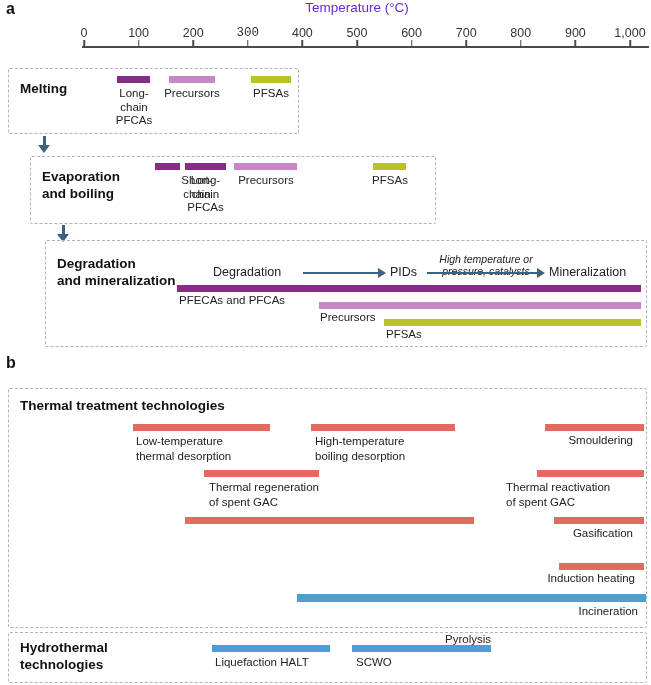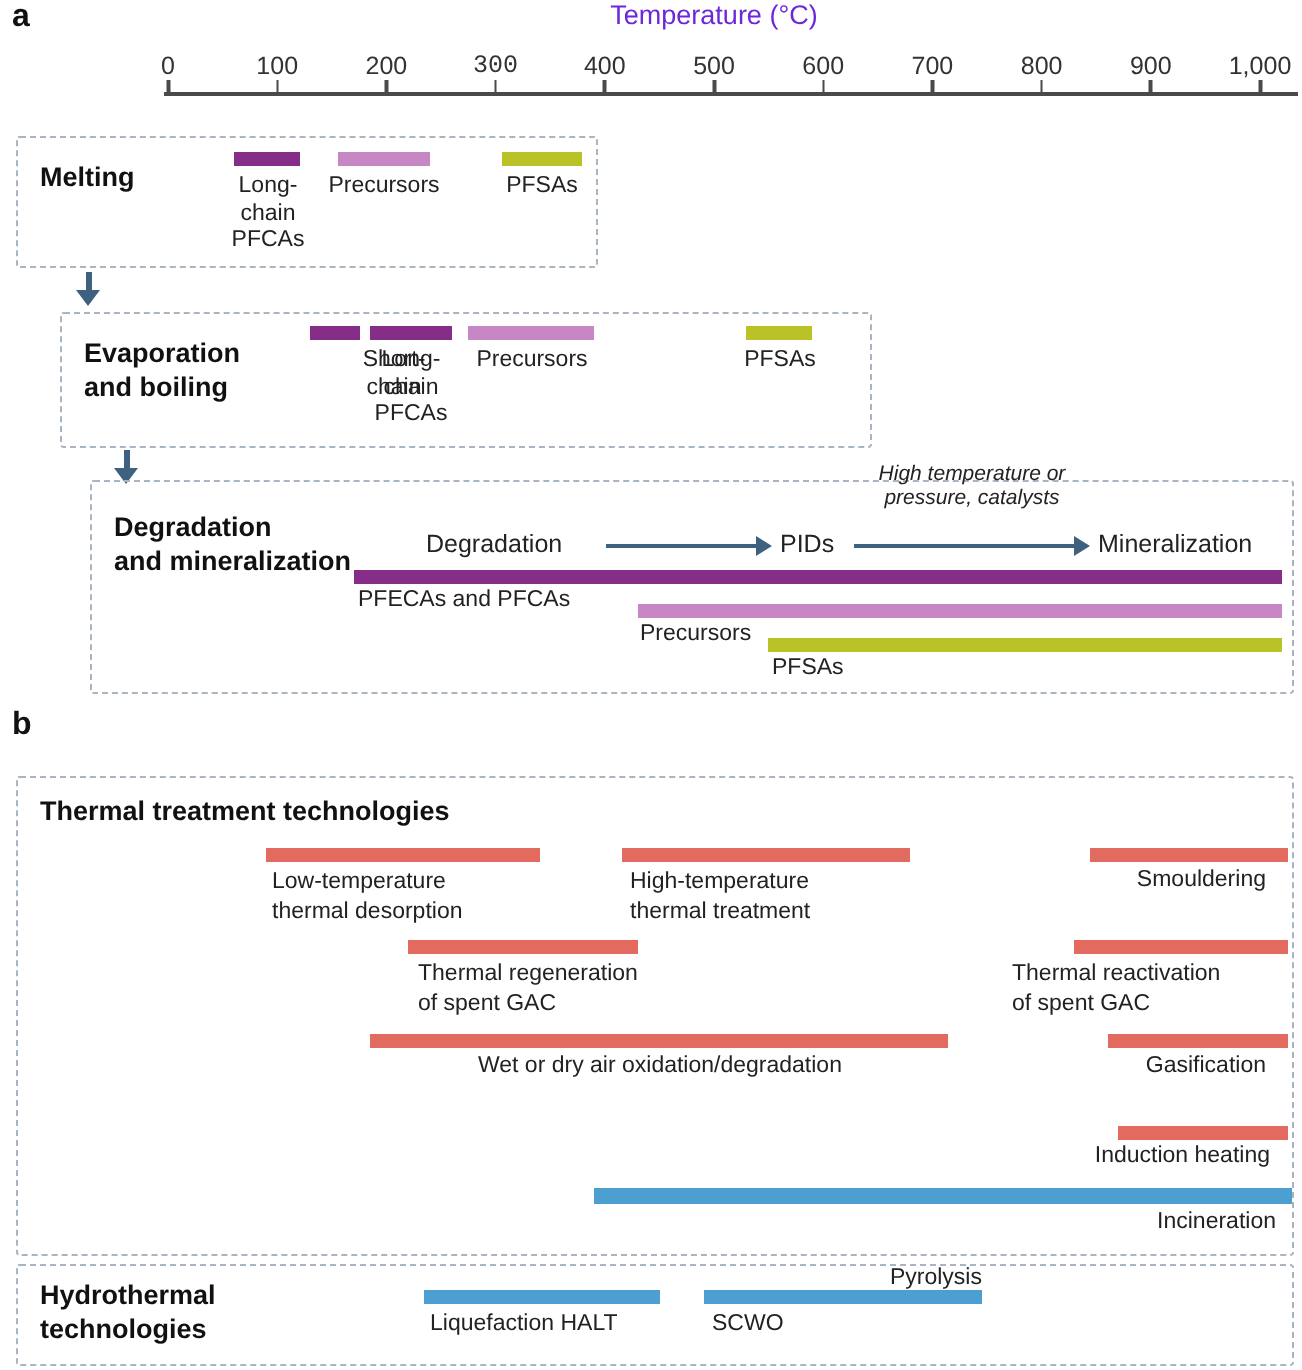--- a/index.html
+++ b/index.html
@@ -64,21 +64,21 @@
   #lbl-t7{left:515px;top:572px;width:120px;text-align:right;}
   #lbl-t8a{left:420px;top:605px;width:96px;text-align:center;margin-top:28px;}
   #lbl-t8b{left:537px;top:605px;width:101px;text-align:right;}
   #lbl-h0{left:215px;top:656px;}
   #lbl-h1{left:356px;top:656px;}
 
   .flow-text{position:absolute;font-size:12.5px;color:#222;}
   #flow-start{left:213px;top:265px;}
   #flow-mid{left:390px;top:265px;}
   #flow-end{left:549px;top:265px;}
-  #flow-cond{position:absolute;left:425px;top:232px;width:122px;text-align:center;
+  #flow-cond{position:absolute;left:425px;top:254px;width:122px;text-align:center;
              font-style:italic;font-size:10.5px;line-height:11.5px;color:#222;}
 
   .h-arrow{position:absolute;height:2.2px;background:#3d617f;}
   .h-arrow::after{content:"";position:absolute;right:-8px;top:-4px;width:0;height:0;
                   border-left:8px solid #3d617f;border-top:5px solid transparent;border-bottom:5px solid transparent;}
   #flow-arrow1{left:303px;top:272px;width:75px;}
   #flow-arrow2{left:427px;top:272px;width:110px;}
 
   .d-arrow{position:absolute;width:13px;height:17px;}
   .d-arrow .shaft{position:absolute;left:5px;top:0;width:3px;height:10px;background:#3d617f;}
@@ -187,27 +187,26 @@
   <div id="bar-t3" class="bar" style="left: 204.12px; width: 114.66px; background: rgb(226, 106, 95);"></div>
   <div id="bar-t4" class="bar" style="left: 537.18px; width: 106.47px; background: rgb(226, 106, 95);"></div>
   <div id="bar-t5" class="bar" style="left: 185.01px; width: 289.38px; background: rgb(226, 106, 95);"></div>
   <div id="bar-t6" class="bar" style="left: 553.56px; width: 90.09px; background: rgb(226, 106, 95);"></div>
   <div id="bar-t7" class="bar" style="left: 559.02px; width: 84.63px; background: rgb(226, 106, 95);"></div>
   <div id="bar-t8" class="bar" style="left: 296.94px; width: 349.44px; background: rgb(77, 159, 209);"></div>
 
   <div id="lbl-t0" class="bar-label two-line" data-lines="chart_data.panels.b.groups.0.bars.0.label_lines">Low-temperature
 thermal desorption</div>
   <div id="lbl-t1" class="bar-label two-line" data-lines="chart_data.panels.b.groups.0.bars.1.label_lines">High-temperature
-thermal treatment</div>
+boiling desorption</div>
   <div id="lbl-t2" class="bar-label">Smouldering</div>
   <div id="lbl-t3" class="bar-label two-line" data-lines="chart_data.panels.b.groups.0.bars.3.label_lines">Thermal regeneration
 of spent GAC</div>
   <div id="lbl-t4" class="bar-label two-line" data-lines="chart_data.panels.b.groups.0.bars.4.label_lines">Thermal reactivation
 of spent GAC</div>
-  <div id="lbl-t5" class="bar-label">Wet or dry air oxidation/degradation</div>
   <div id="lbl-t6" class="bar-label">Gasification</div>
   <div id="lbl-t7" class="bar-label">Induction heating</div>
   <div id="lbl-t8a" class="bar-label">Pyrolysis</div>
   <div id="lbl-t8b" class="bar-label">Incineration</div>
 
   <div id="box-hydro" class="dbox"></div>
   <div id="title-hydro" class="sec-title" data-lines="chart_data.panels.b.groups.1.name_lines">Hydrothermal
 technologies</div>
   <div id="bar-h0" class="bar" style="left: 212.31px; width: 117.39px; background: rgb(77, 159, 209);"></div>
   <div id="bar-h1" class="bar" style="left: 351.54px; width: 139.23px; background: rgb(77, 159, 209);"></div>

